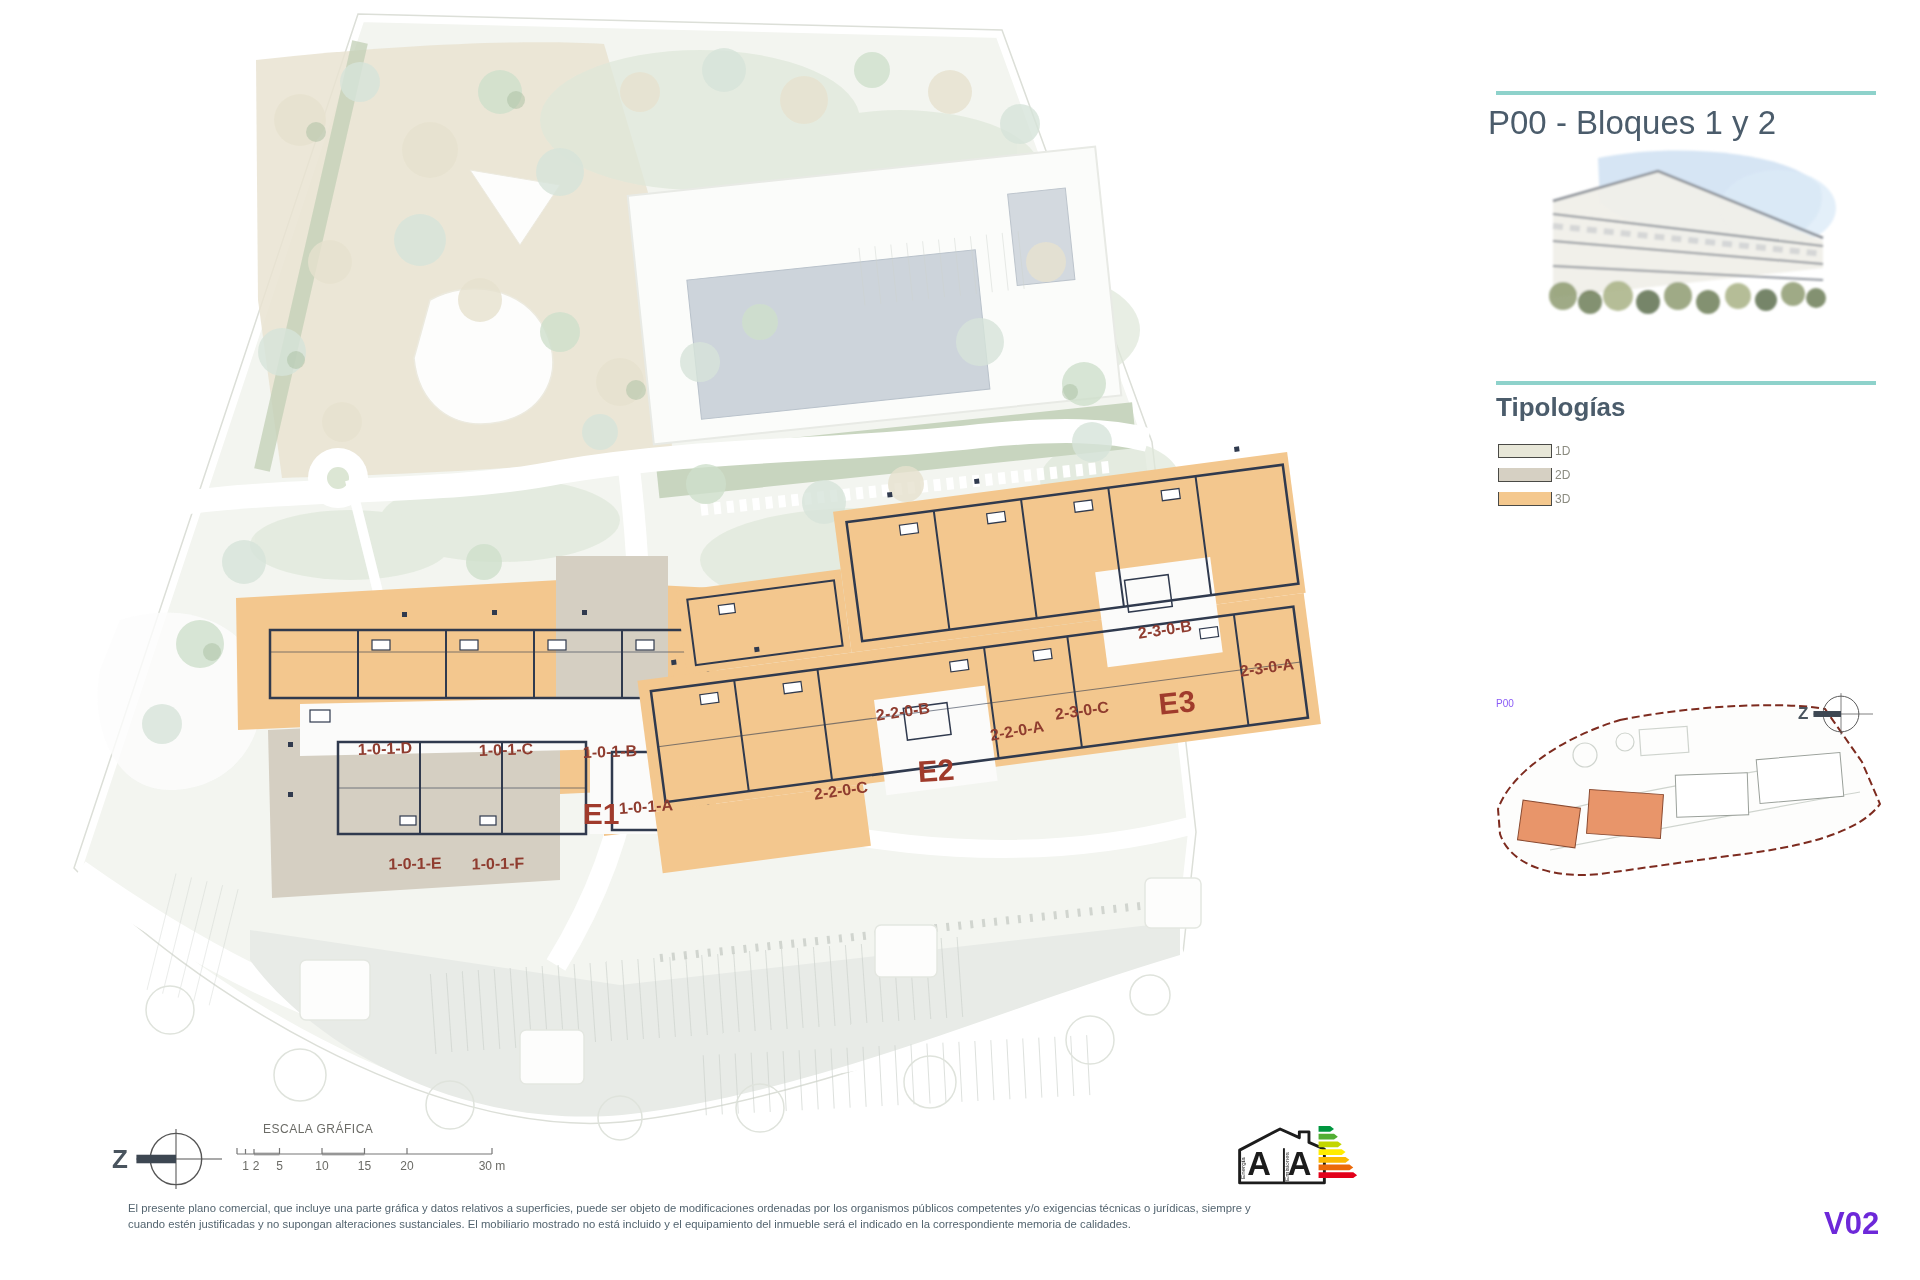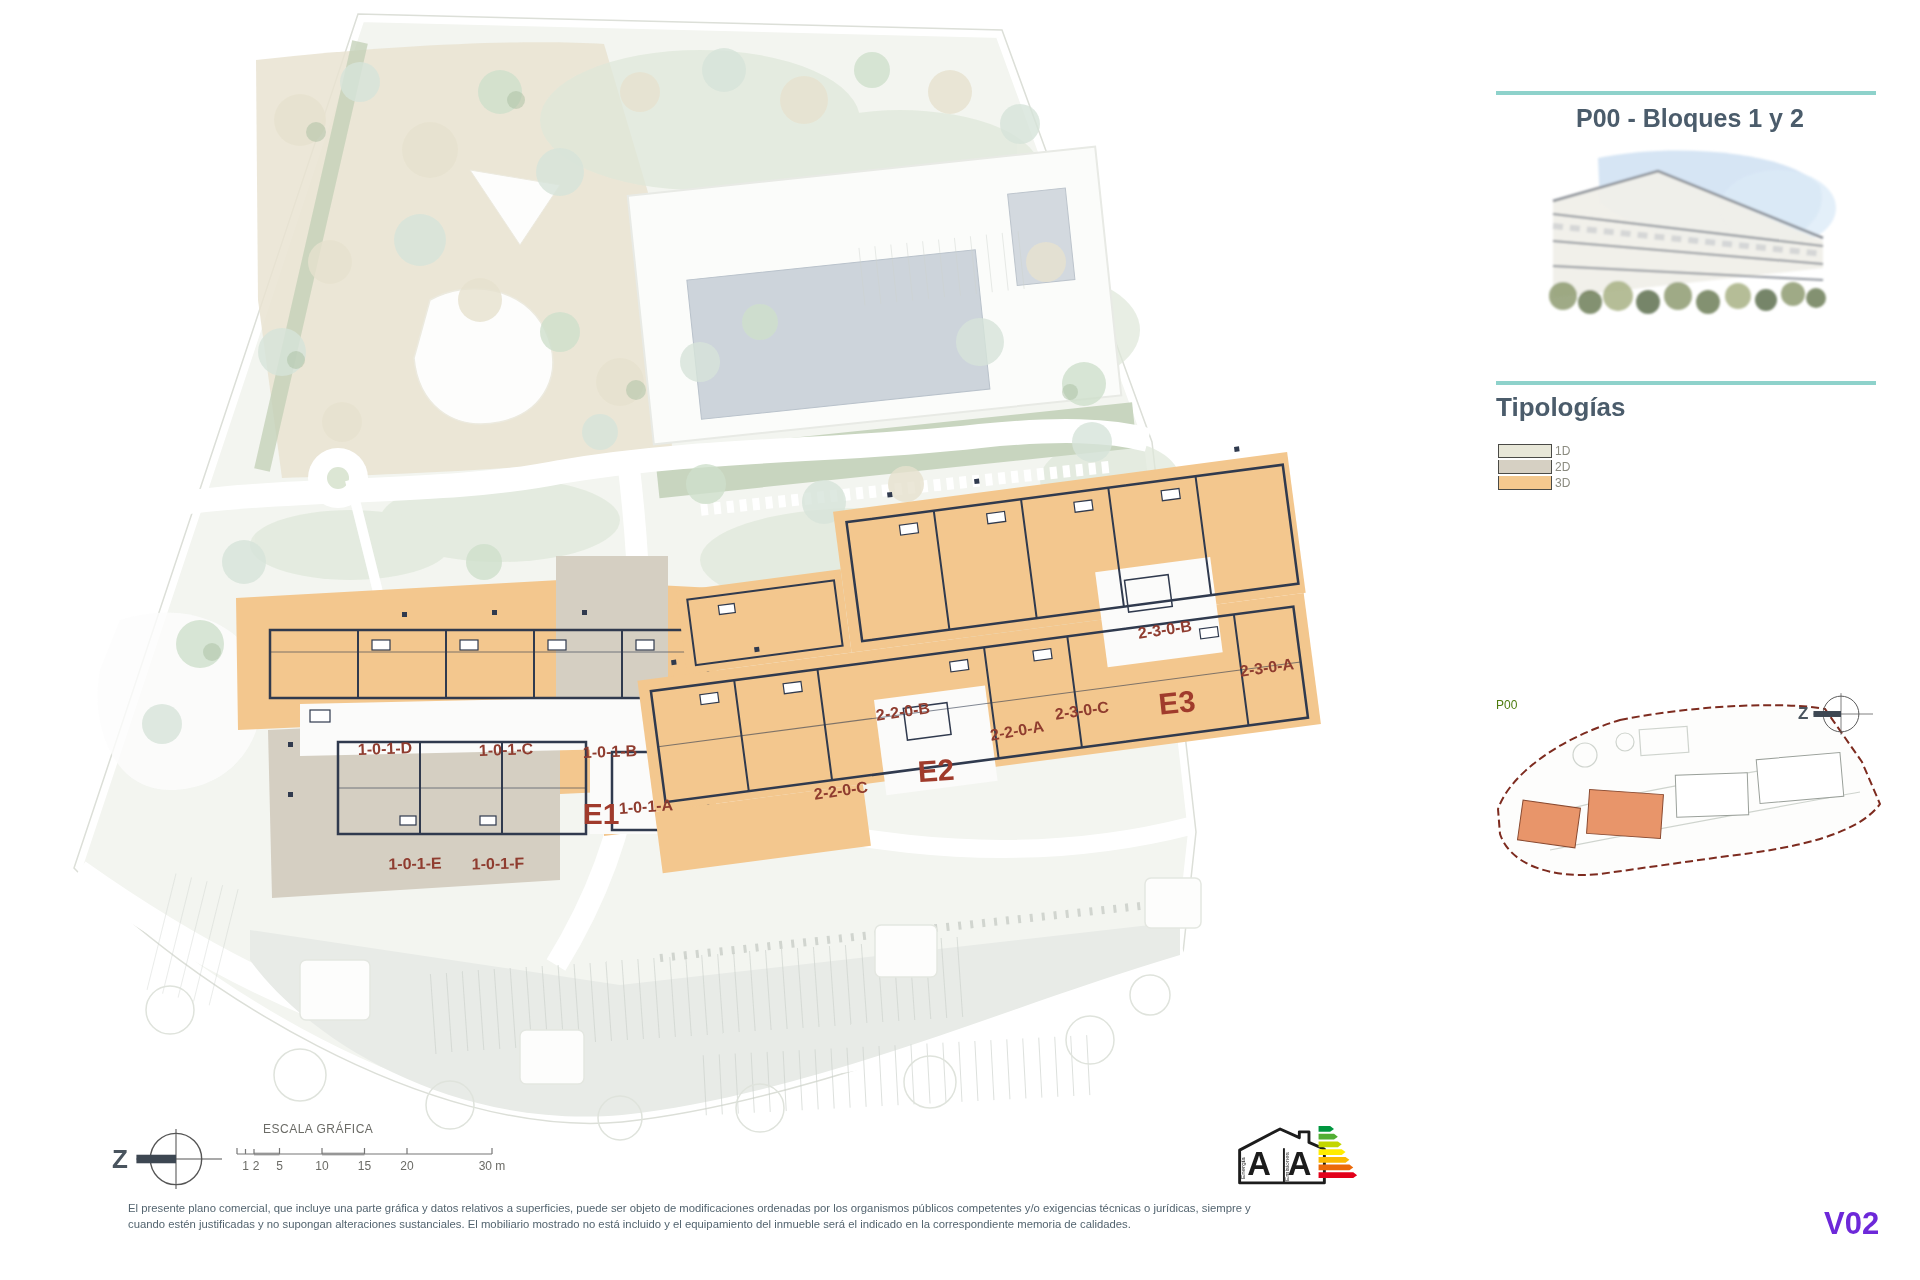--- a/index.html
+++ b/index.html
@@ -2,29 +2,29 @@
 <html><head>
 <meta charset="utf-8">
 <style>
   html,body{margin:0;padding:0;background:#ffffff;}
   #stage{position:relative;width:1920px;height:1280px;background:#ffffff;overflow:hidden;
          font-family:"Liberation Sans", sans-serif;}
   .abs{position:absolute;}
 
   
   .rule{position:absolute;height:4px;background:#8ed2cb;width:380px;left:1496px;}
-  .panel-title{position:absolute;left:1576px;top:104px;font-size:25px;font-weight:bold;color:#4b5c6b;}
+  .panel-title{position:absolute;left:1488px;top:104px;font-size:33px;font-weight:normal;color:#4b5c6b;}
   .typologies-title{position:absolute;left:1496px;top:392px;font-size:26px;font-weight:bold;color:#4b5c6b;}
   .legend{position:absolute;left:1498px;top:444px;}
-  .legend-row{display:flex;align-items:stretch;height:16px;}
+  .legend-row{display:flex;align-items:stretch;height:24px;}
   .legend-swatch{width:54px;height:14px;border:1px solid #4a4a46;box-sizing:border-box;}
   .legend-row + .legend-row .legend-swatch{border-top:none;}
   .sw-1d{background:#e8e7d8;} .sw-2d{background:#d6d0c3;} .sw-3d{background:#f4c88e;}
   .legend-label{font-size:12px;color:#8b8b80;line-height:14px;padding-left:3px;}
-  .minimap-label{position:absolute;left:1496px;top:698px;font-size:12px;color:#4d7c0f;}
+  .minimap-label{position:absolute;left:1496px;top:698px;font-size:10px;color:#8b5cf6;}
 
   
   .compass{position:absolute;display:flex;align-items:center;}
   .compass-letter{font-weight:bold;color:#4a545e;}
   .compass-lg .compass-letter{font-size:26px;margin-right:2px;}
   .compass-sm .compass-letter{font-size:17px;margin-right:1px;}
 
   
   .unit-label{position:absolute;font-size:16px;font-weight:bold;color:#8f3c2f;white-space:nowrap;}
   .block-label{position:absolute;font-size:30px;font-weight:bold;color:#a03b2c;white-space:nowrap;}

